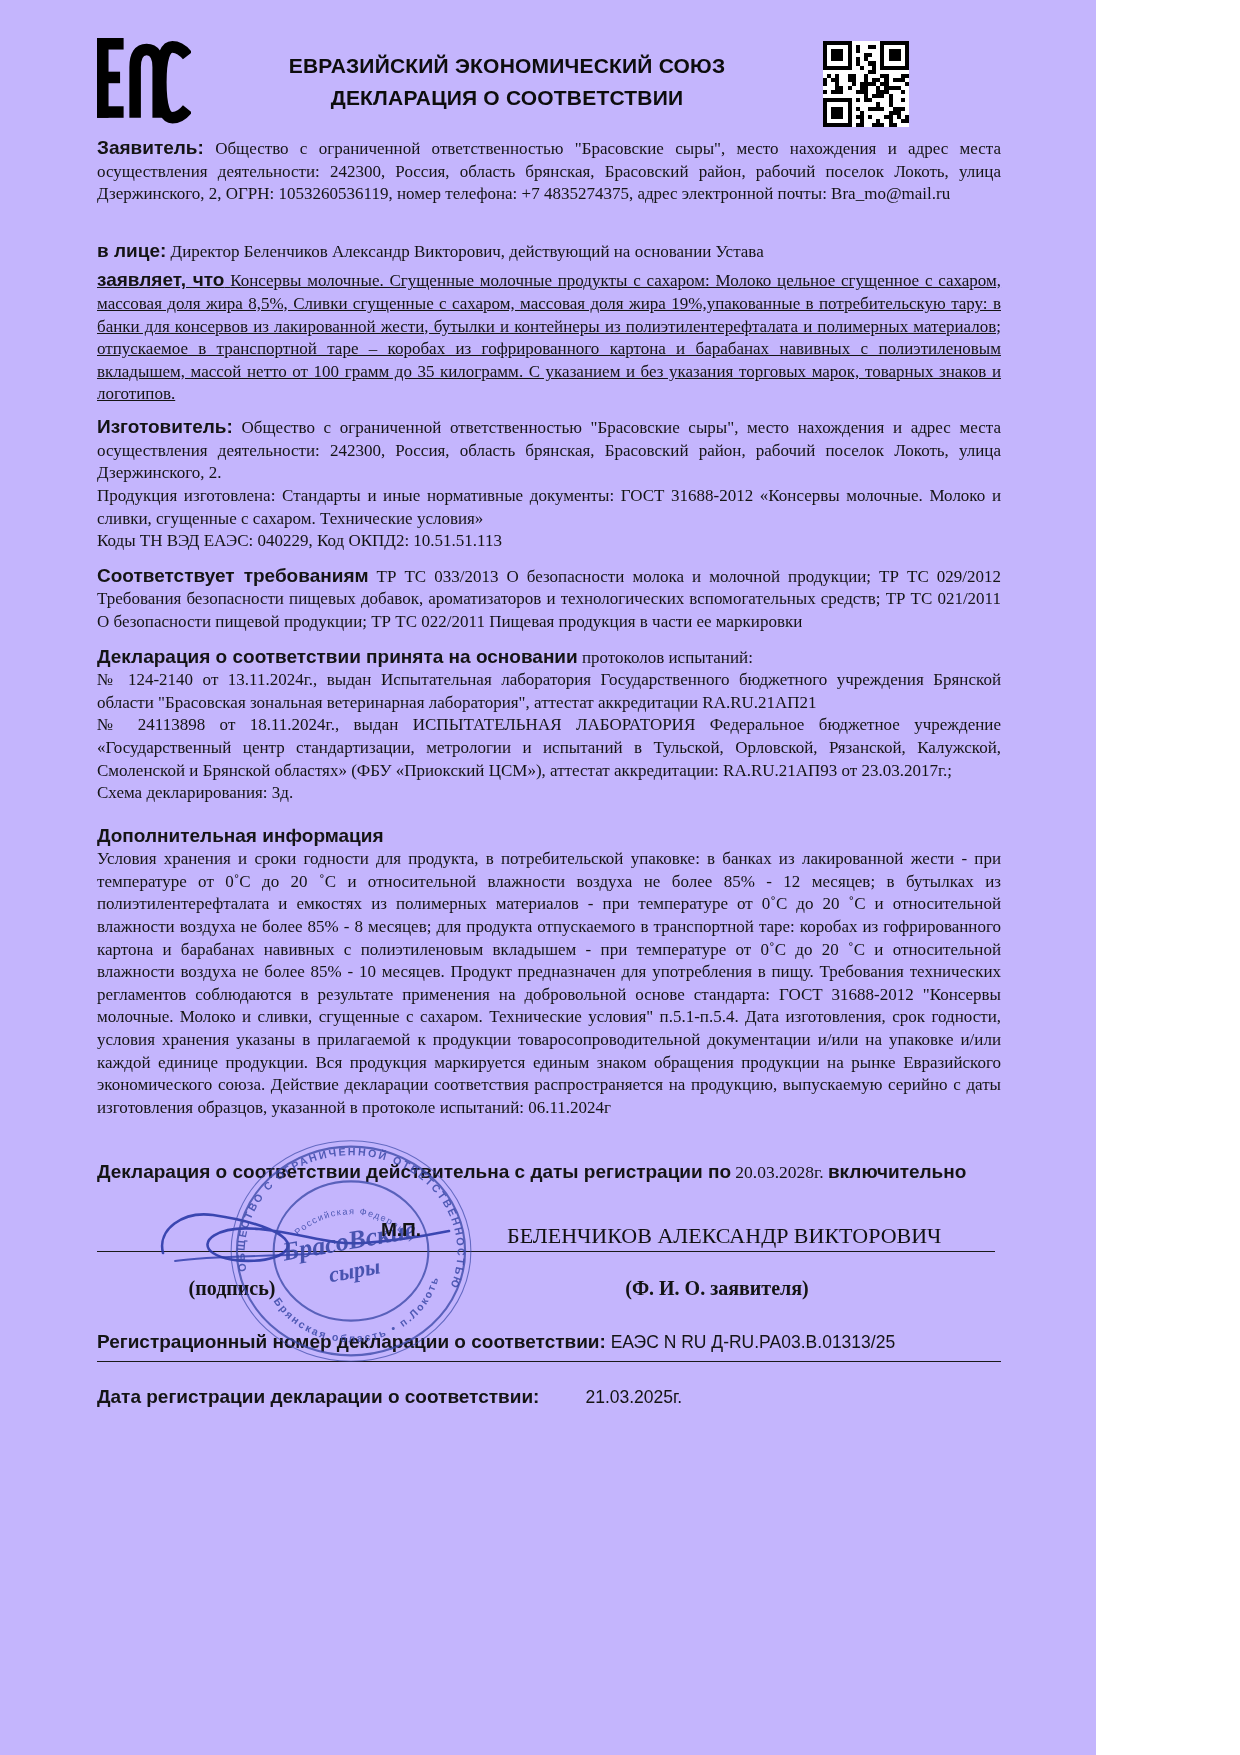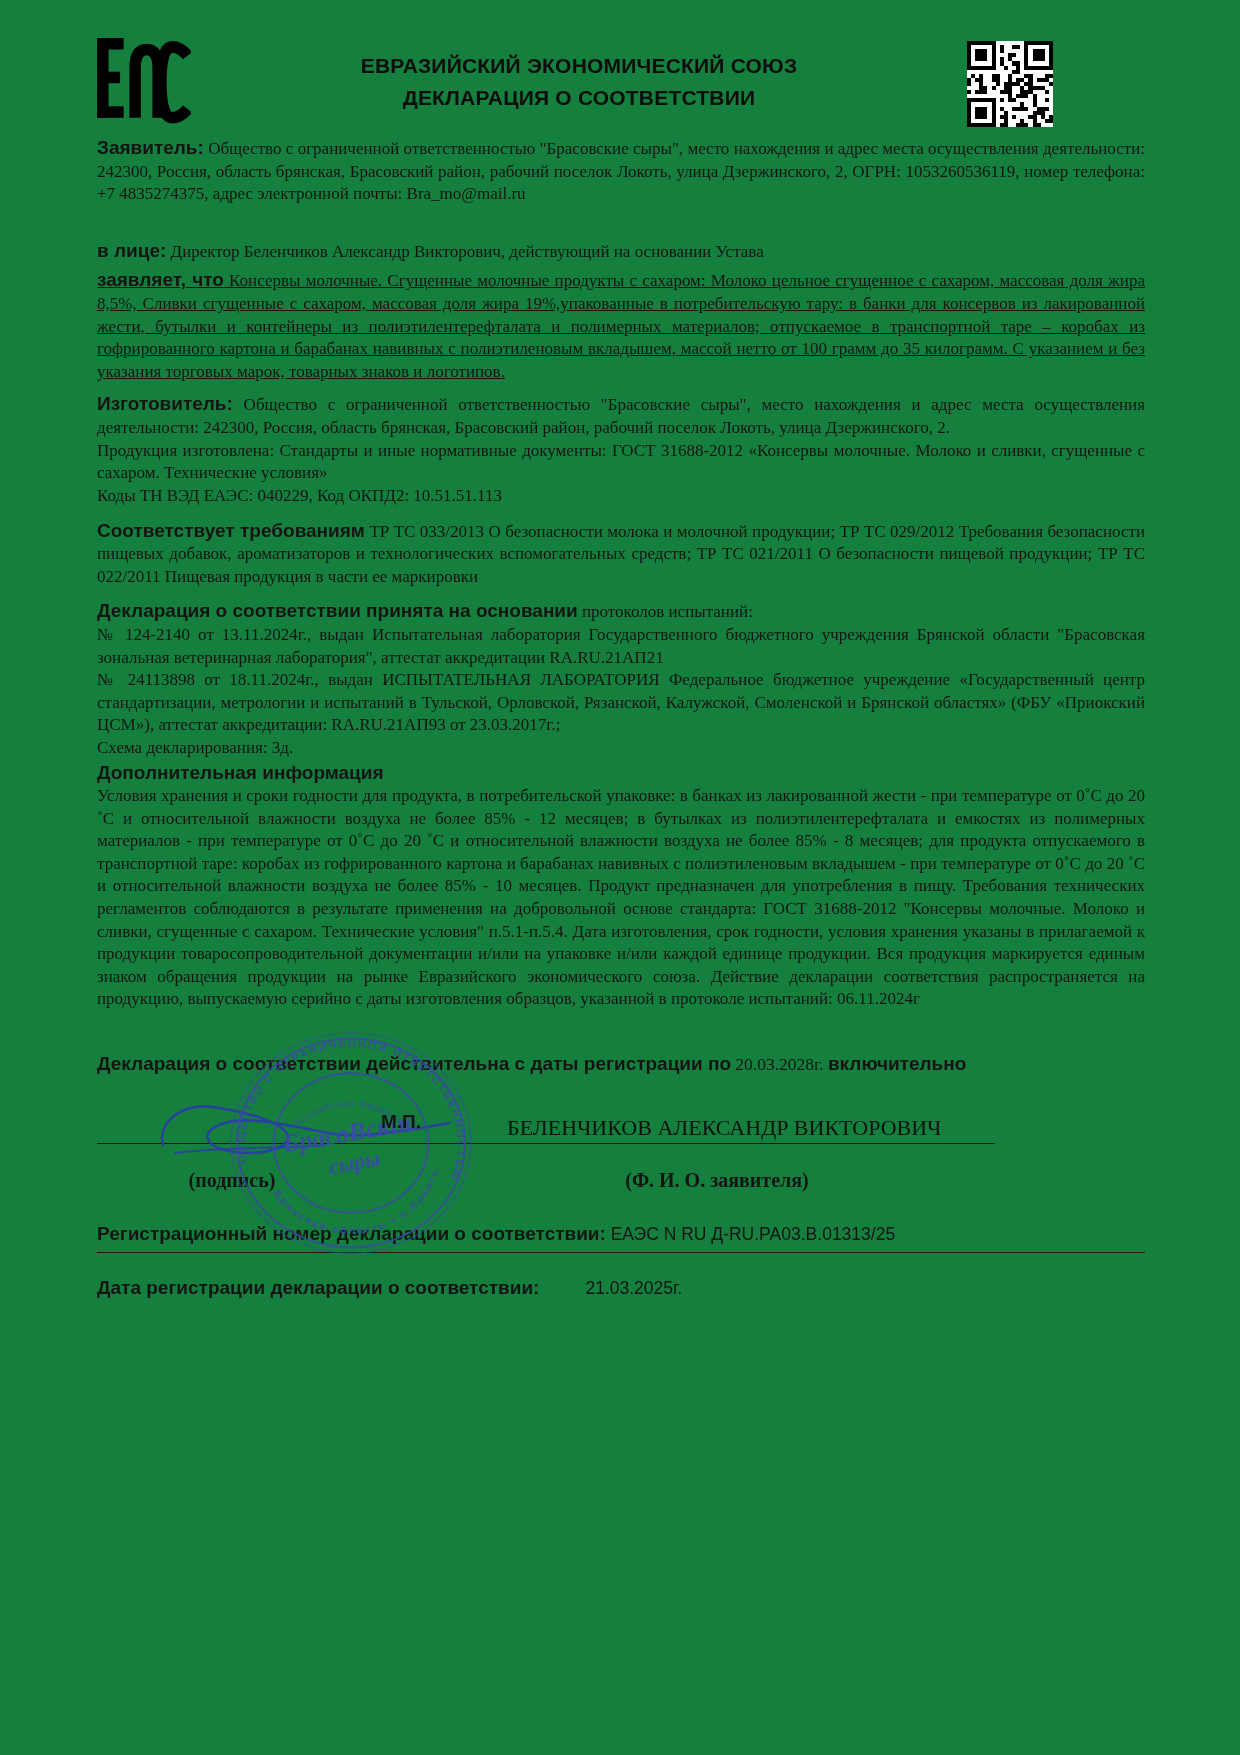--- a/index.html
+++ b/index.html
@@ -1,18 +1,18 @@
 <!DOCTYPE html>
 <html lang="ru"><head>
 <meta charset="utf-8">
 <style>
   * { margin:0; padding:0; box-sizing:border-box; }
   html,body { background:#ffffff; }
   .page {
-    position:relative; width:1240px; height:1755px; background:#15803d;
+    position:relative; width:1096px; height:1755px; background:#c4b5fd;
     padding:38px 95px 0 97px; overflow:hidden;
     font-family:"Liberation Serif", serif; font-size:17px; color:#141414;
   }
   
   .doc-header { display:flex; align-items:flex-start; }
   .eac-logo { width:94px; height:86px; flex:0 0 auto; }
   .titles {
     flex:1; text-align:center; padding-top:12px;
     font-family:"Liberation Sans", sans-serif; font-weight:700;
     font-size:21px; line-height:1.5; color:#0d0d0d; letter-spacing:.2px;
@@ -20,21 +20,21 @@
   .qr { width:86px; height:86px; flex:0 0 auto; margin-right:92px; margin-top:3px; }
 
   
   .body-text { margin-top:8px; }
   .para { text-align:justify; line-height:1.33; }
   .lbl { font-family:"Liberation Sans", sans-serif; font-weight:700; font-size:19px; }
   .mt20 { margin-top:32px; }
   .mt14 { margin-top:4px;text-decoration:underline; }
   .mt10 { margin-top:10px; }
   .mt8  { margin-top:8px; }
-  .mt18 { }
+  .mt18 { margin-top:18px; }
   .mt34 { margin-top:40px; }
   .validity .val { font-size:17.5px; }
 
   
   .sig-block { position:relative; height:112px; margin-top:22px; }
   .stamp { position:absolute; left:128px; top:-72px; z-index:4; pointer-events:none; }
   .ring { fill:none; stroke:#3b49a8; stroke-width:2.2; opacity:.78; }
   .ring.thin { stroke-width:1.1; opacity:.7; }
   .ring-text { fill:#3b49a8; opacity:.85; font-family:"Liberation Sans", sans-serif;
                font-size:11px; letter-spacing:2.2px; font-weight:700; }

